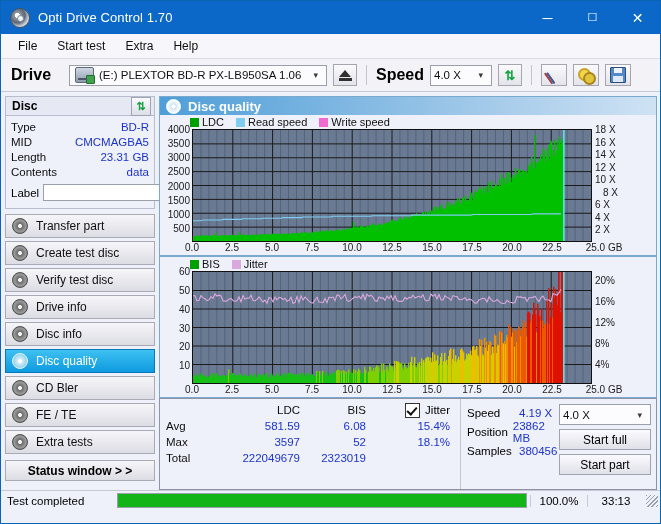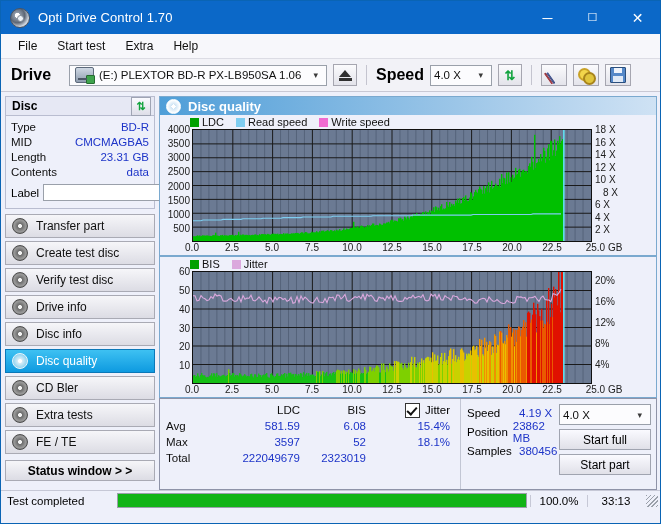--- a/index.html
+++ b/index.html
@@ -294,25 +294,25 @@
         <div class="navbtn active">
           <span class="navico"></span>
           <span>Disc quality</span>
         </div>
         <div class="navbtn">
           <span class="navico"></span>
           <span>CD Bler</span>
         </div>
         <div class="navbtn">
           <span class="navico"></span>
-          <span>Extra tests</span>
+          <span>FE / TE</span>
         </div>
         <div class="navbtn">
           <span class="navico"></span>
-          <span>FE / TE</span>
+          <span>Extra tests</span>
         </div>
       </div>
 
       <div id="statuswin">Status window &gt; &gt;</div>
     </div>
 
     <div id="rightpane">
 
       <div id="qualityhdr">
         <span class="qico"></span>

